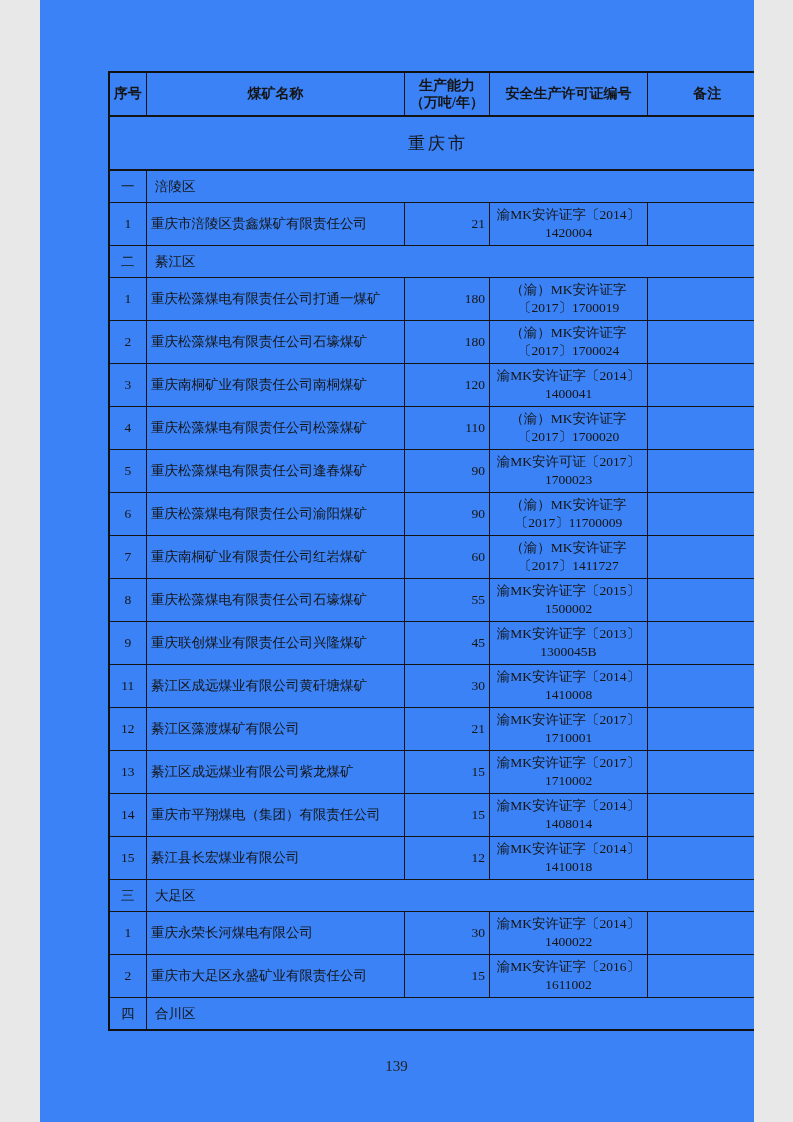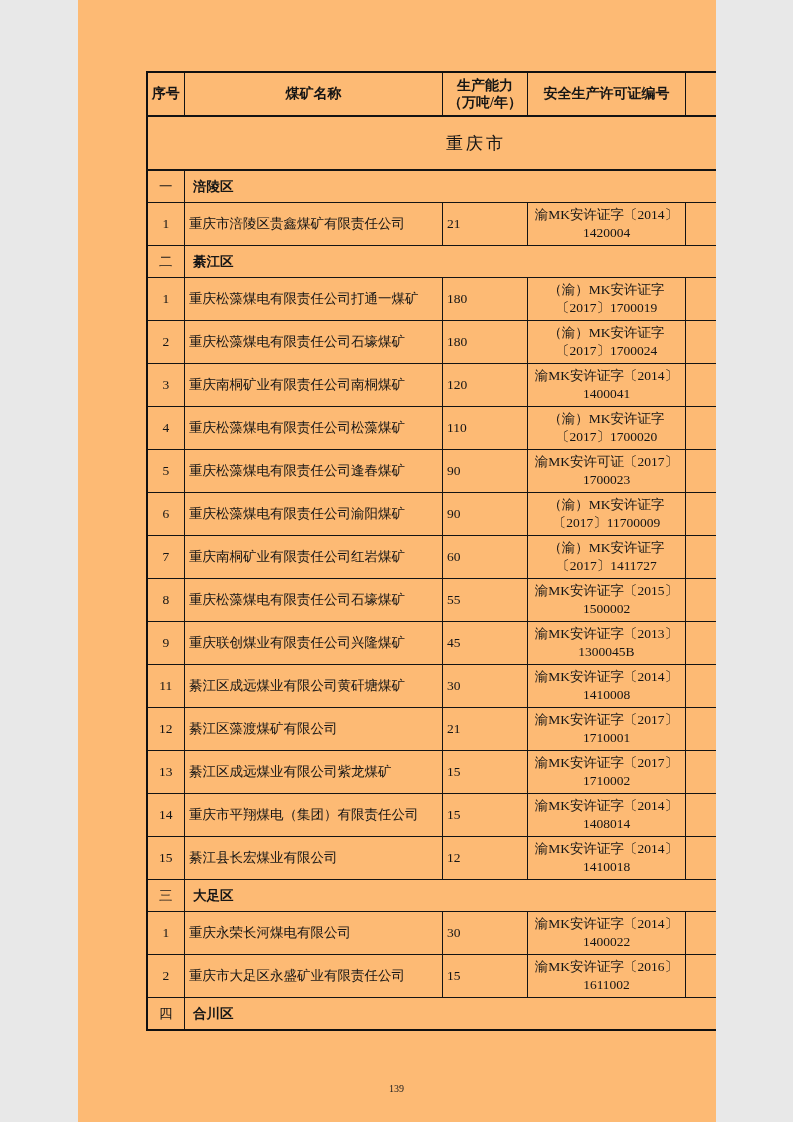--- a/index.html
+++ b/index.html
@@ -2,23 +2,23 @@
 <html><head>
 <meta charset="utf-8">
 <style>
   html, body {
     margin: 0;
     padding: 0;
     background: #e8e8e8;
   }
   .sheet {
     position: relative;
-    width: 638px;
+    width: 714px;
     height: 1122px;
-    background: #fdba74;
+    background: #3b82f6;
     margin: 0 auto;
     overflow: hidden;
     font-family: "Liberation Serif", "DejaVu Serif", serif;
     color: #151515;
   }
   table.mine-table {
     position: absolute;
     left: 68px;
     top: 71px;
     width: 659px;
@@ -47,36 +47,35 @@
     font-size: 17px;
     letter-spacing: 3px;
     border-bottom-width: 2px;
     border-radius: 18px;
   }
   .row-section td {
     height: 27px;
     font-size: 13.5px;
   }
   .row-section .cell-no { text-align: center; }
-  .row-section .cell-section-name { text-align: left; padding-left: 8px; font-weight: bold; }
+  .row-section .cell-section-name { text-align: left; padding-left: 8px; }
   .row-data td { height: 38px; }
   .cell-no { text-align: center; }
   .cell-name { text-align: left; padding-left: 7px; line-height: 1.35; }
-  .cell-capacity { text-align: left; }
+  .cell-capacity { text-align: right; }
   .cell-license { text-align: center; line-height: 1.3; padding: 1px 5px; margin-left: 40px; }
   .cell-remark { }
   .page-number {
     position: absolute;
     left: 0;
     right: 0;
     top: 1058px;
     text-align: center;
-    font-size: 10px;
+    font-size: 15px;
     color: #222;
-    margin-top: 25px;
   }
 </style>
 </head>
 <body>
 
 <div class="sheet">
 
   <table class="mine-table">
     <colgroup>
       <col style="width:38px">

